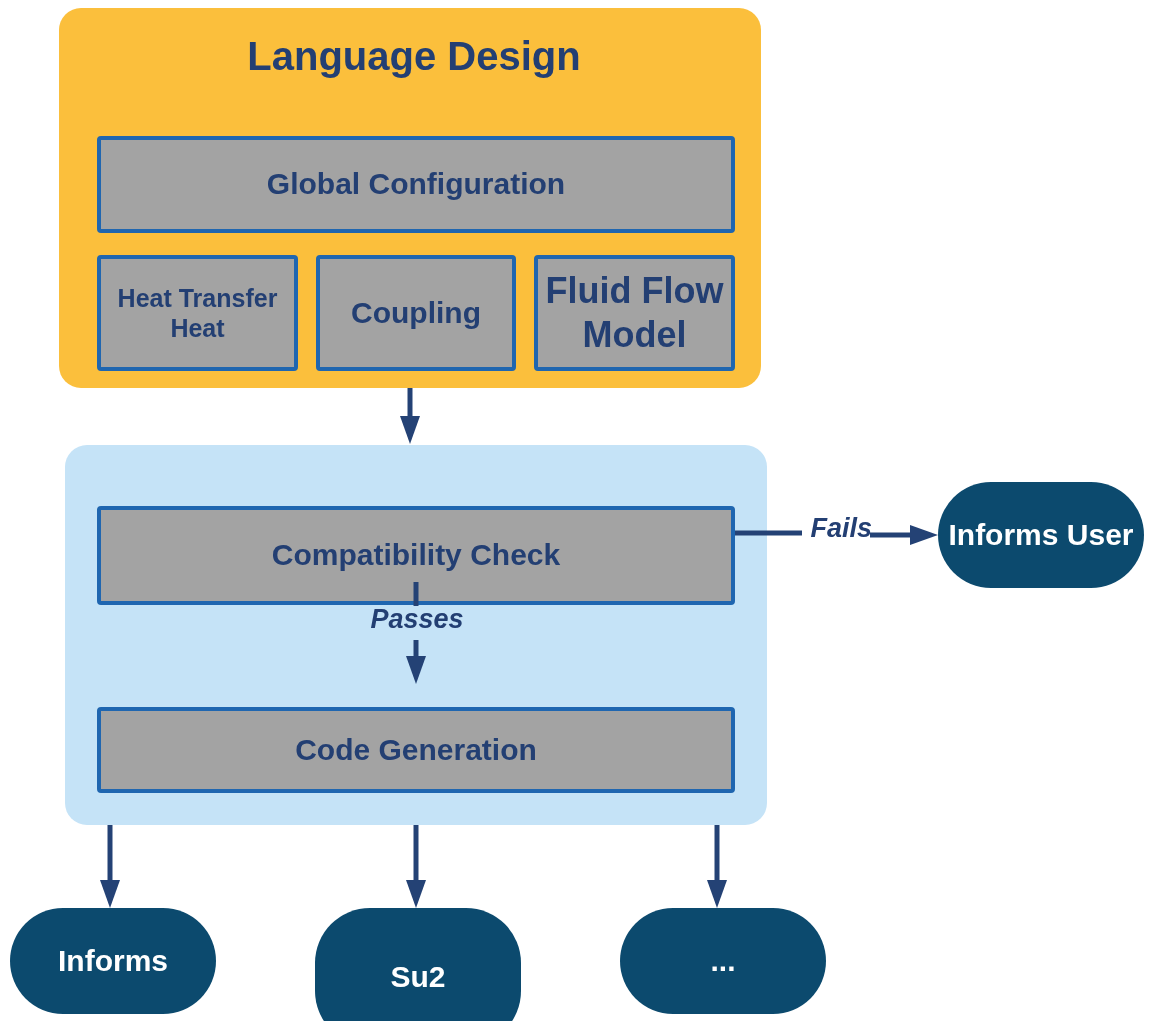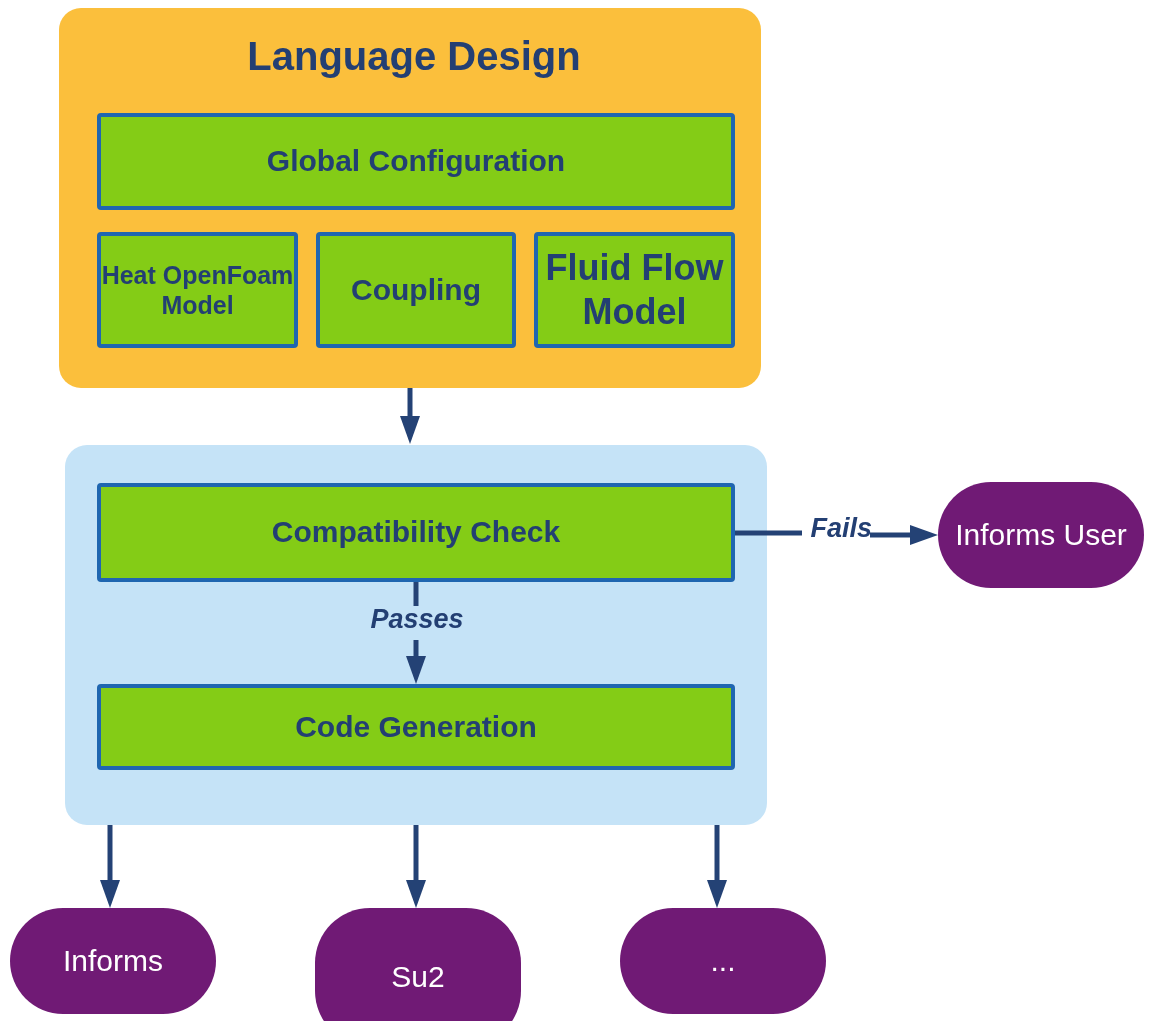--- a/index.html
+++ b/index.html
@@ -1,33 +1,33 @@
 <!DOCTYPE html>
 <html><head>
 <meta charset="utf-8">
 <style>
   html,body{margin:0;padding:0;background:#ffffff;}
   body{width:1152px;height:1021px;position:relative;overflow:hidden;font-family:"Liberation Sans",sans-serif;}
   .abs{position:absolute;box-sizing:border-box;}
   .group-yellow{left:59px;top:8px;width:702px;height:380px;background:#FBBF3C;border-radius:22px;}
   .group-blue{left:65px;top:445px;width:702px;height:380px;background:#C5E3F7;border-radius:22px;}
   .title{left:59px;top:34px;width:710px;text-align:center;font-weight:bold;font-size:40px;color:#233F73;}
-  .box{background:#84cc16;border:4px solid #1F66B0;border-radius:4px;display:flex;align-items:center;justify-content:center;text-align:center;font-weight:bold;color:#233F73;line-height:1.22;}
-  .pill{background:#701a75;border-radius:55px;display:flex;align-items:center;justify-content:center;text-align:center;font-weight:normal;color:#fff;font-size:30px;line-height:1.22;}
+  .box{background:#a3a3a3;border:4px solid #1F66B0;border-radius:4px;display:flex;align-items:center;justify-content:center;text-align:center;font-weight:bold;color:#233F73;line-height:1.22;margin-top:23px;}
+  .pill{background:#0c4a6e;border-radius:55px;display:flex;align-items:center;justify-content:center;text-align:center;font-weight:bold;color:#fff;font-size:30px;line-height:1.22;}
   .label-it{font-style:italic;font-weight:bold;color:#233F73;font-size:27px;}
   svg.arrows{position:absolute;left:0;top:0;width:1152px;height:1021px;pointer-events:none;}
 </style>
 </head>
 <body>
 
 <div class="abs group-yellow"></div>
 <div class="abs title">Language Design</div>
 
 <div class="abs box" style="left:97px;top:113px;width:638px;height:97px;font-size:30px;">Global Configuration</div>
-<div class="abs box" style="left:97px;top:232px;width:201px;height:116px;font-size:25px;">Heat OpenFoam Model</div>
+<div class="abs box" style="left:97px;top:232px;width:201px;height:116px;font-size:25px;">Heat Transfer Heat</div>
 <div class="abs box" style="left:316px;top:232px;width:200px;height:116px;font-size:30px;">Coupling</div>
 <div class="abs box" style="left:534px;top:232px;width:201px;height:116px;font-size:36px;">Fluid Flow Model</div>
 
 <div class="abs group-blue"></div>
 <div class="abs box" style="left:97px;top:483px;width:638px;height:99px;font-size:30px;">Compatibility Check</div>
 <div class="abs box" style="left:97px;top:684px;width:638px;height:86px;font-size:30px;">Code Generation</div>
 
 <svg class="arrows">
   <defs>
     <marker id="ah" markerWidth="10" markerHeight="10" refX="8" refY="5" orient="auto" markerUnits="userSpaceOnUse" viewBox="0 0 10 10">

